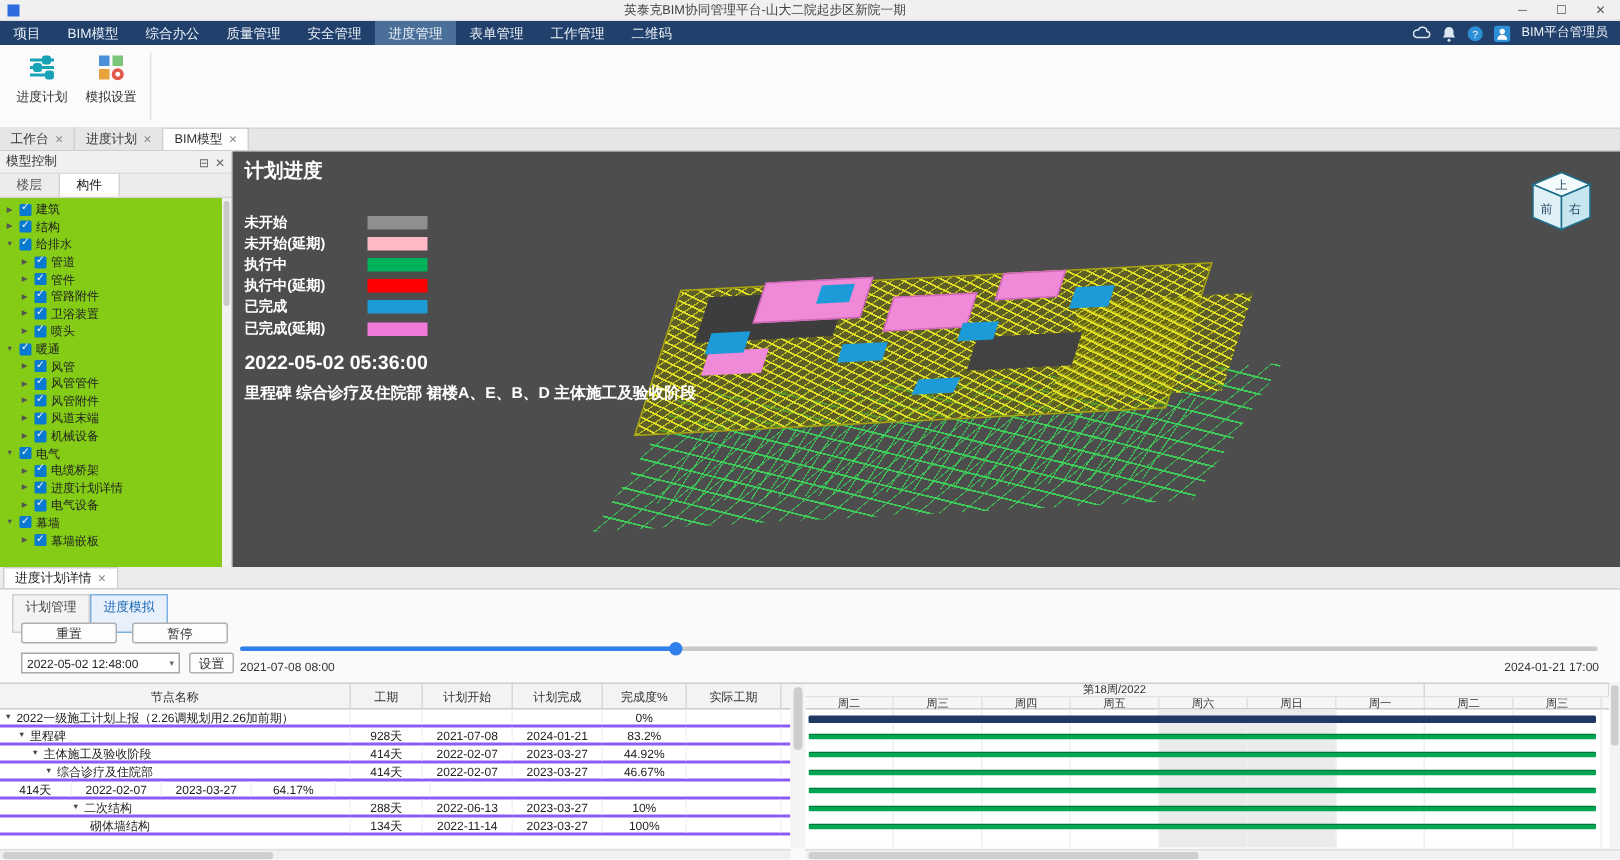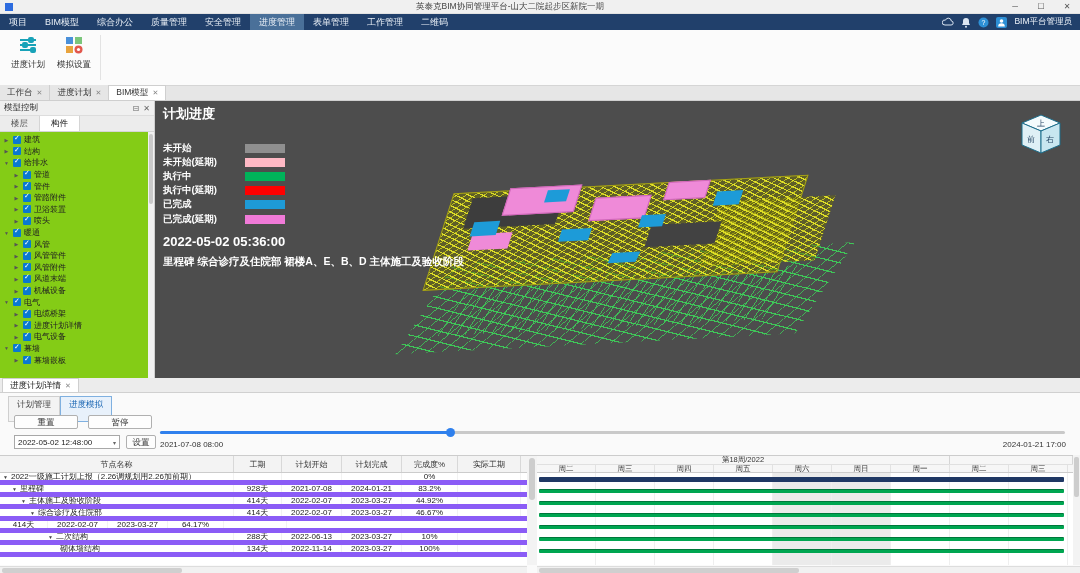--- a/index.html
+++ b/index.html
@@ -116,21 +116,21 @@
 .tl-label{position:absolute;top:62px;font-size:8px;color:#333}
 .tl-start{left:160px}
 .tl-end{right:14px}
 
 
 .grid{position:absolute;left:0;top:77px;width:527px;height:110px;background:#fff;border-top:1px solid #ccc;overflow:hidden}
 .grid-header{display:flex;height:17px;background:#f3f3f3;border-bottom:1px solid #ccc}
 .gh-cell{border-right:1px solid #d8d8d8;font-size:8px;color:#333;display:flex;align-items:center;justify-content:center}
 .gr-cell{border-right:1px solid #f2f2f2;font-size:8px;height:100%;display:flex;align-items:center;justify-content:center;color:#222;overflow:hidden;white-space:nowrap}
 .colname{width:234px}.cw0{width:48px}.cw1{width:60px}.cw2{width:60px}.cw3{width:56px}.cw4{width:63px}
-.grid-row{display:flex;height:12px;border-bottom:5px solid #8b5cf6;align-items:flex-start;cursor:pointer}
+.grid-row{display:flex;height:12px;border-bottom:2px solid #8b5cf6;align-items:flex-start;cursor:pointer}
 .gr-name{justify-content:flex-start}
 .gr-arrow{font-size:5px;color:#444;margin-right:3px;flex:none}
 .vscroll-mid{position:absolute;left:527px;top:77px;width:10px;height:110px;background:#f3f3f3;border-top:1px solid #ccc}
 .vscroll-mid .thumb{position:absolute;left:2px;top:2px;width:6px;height:42px;background:#cdcdcd;border-radius:3px}
 
 
 .gantt{position:absolute;left:537px;top:77px;width:536px;height:110px;background:#fff;border-top:1px solid #ccc;overflow:hidden}
 .g-week{display:flex;height:9px;background:#f6f6f6;border-bottom:1px solid #e0e0e0}
 .g-week-cell{font-size:7.5px;color:#333;display:flex;align-items:center;justify-content:center;border-right:1px solid #d5d5d5}
 .gw1{width:413px}.gw2{width:123px}

